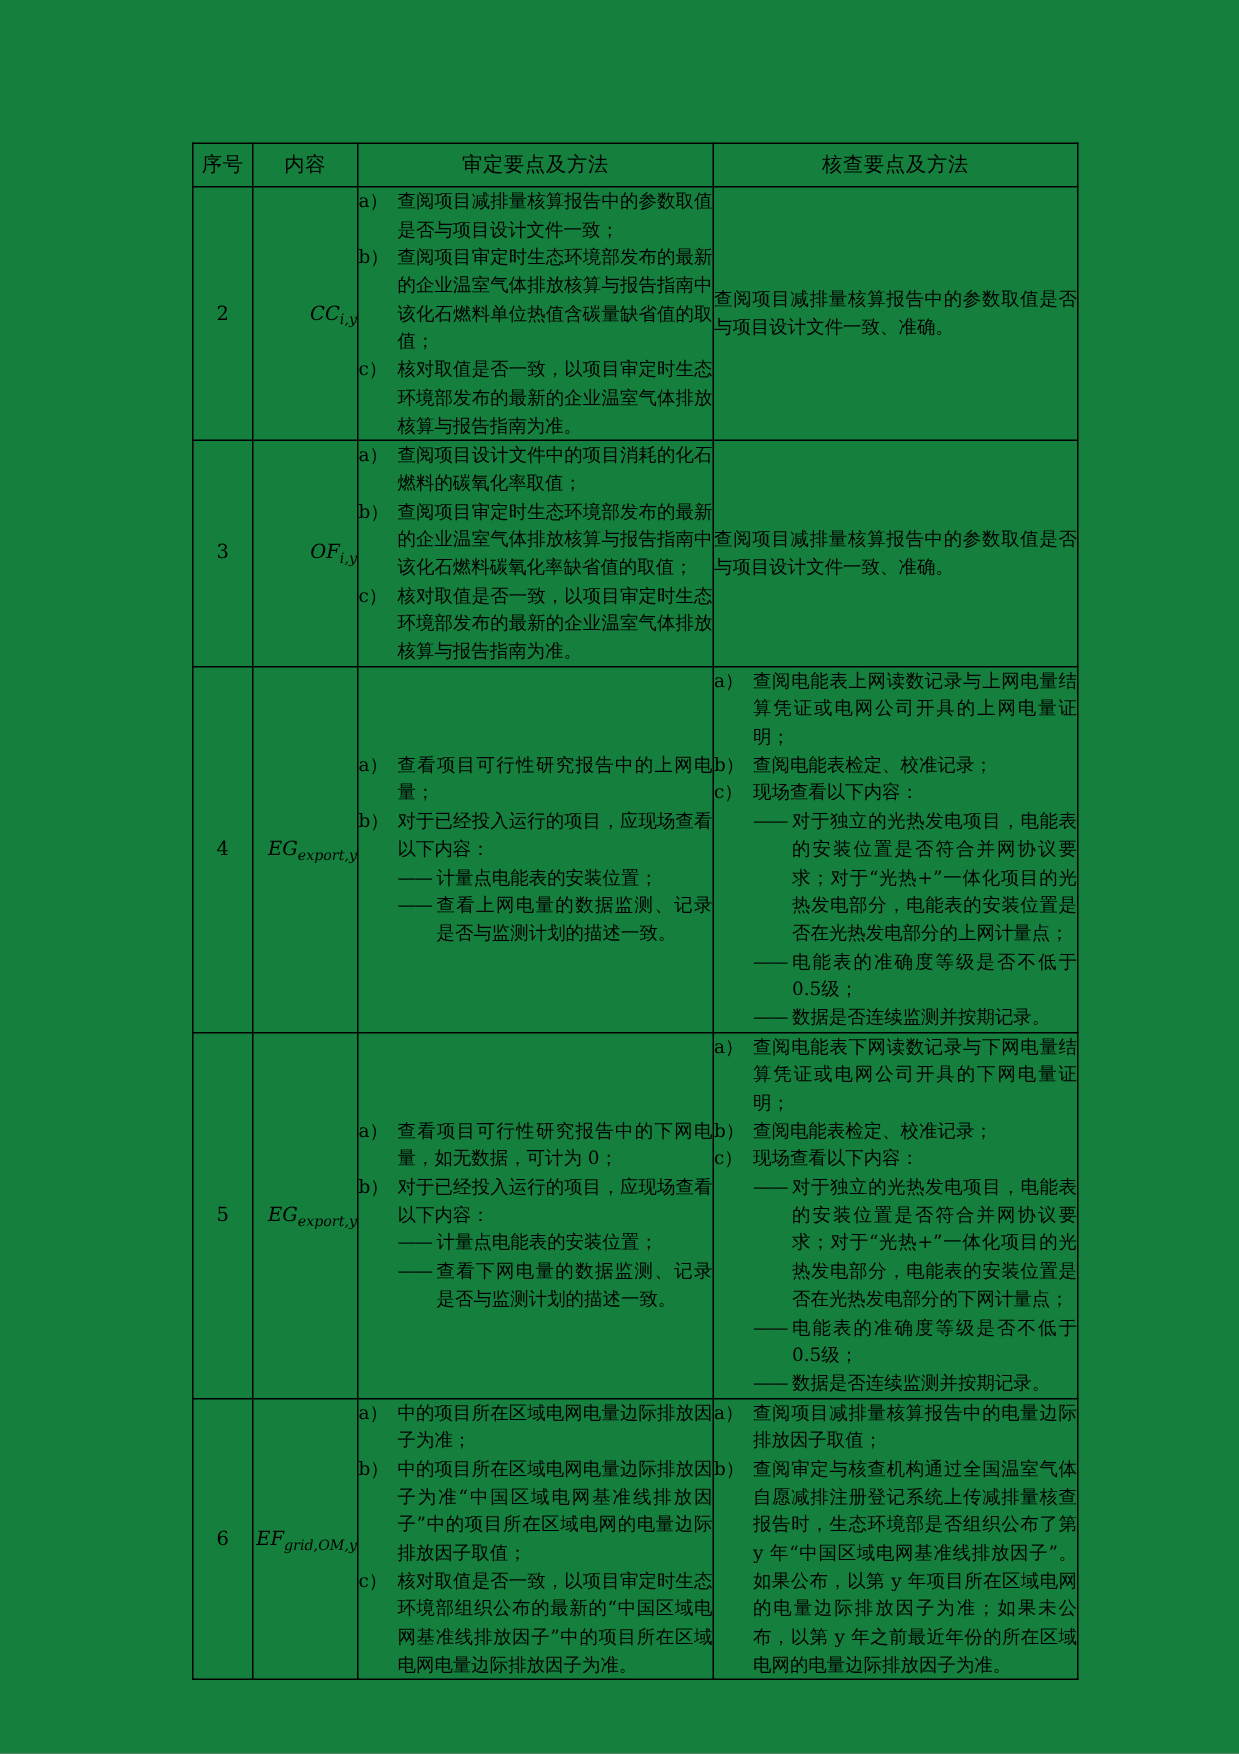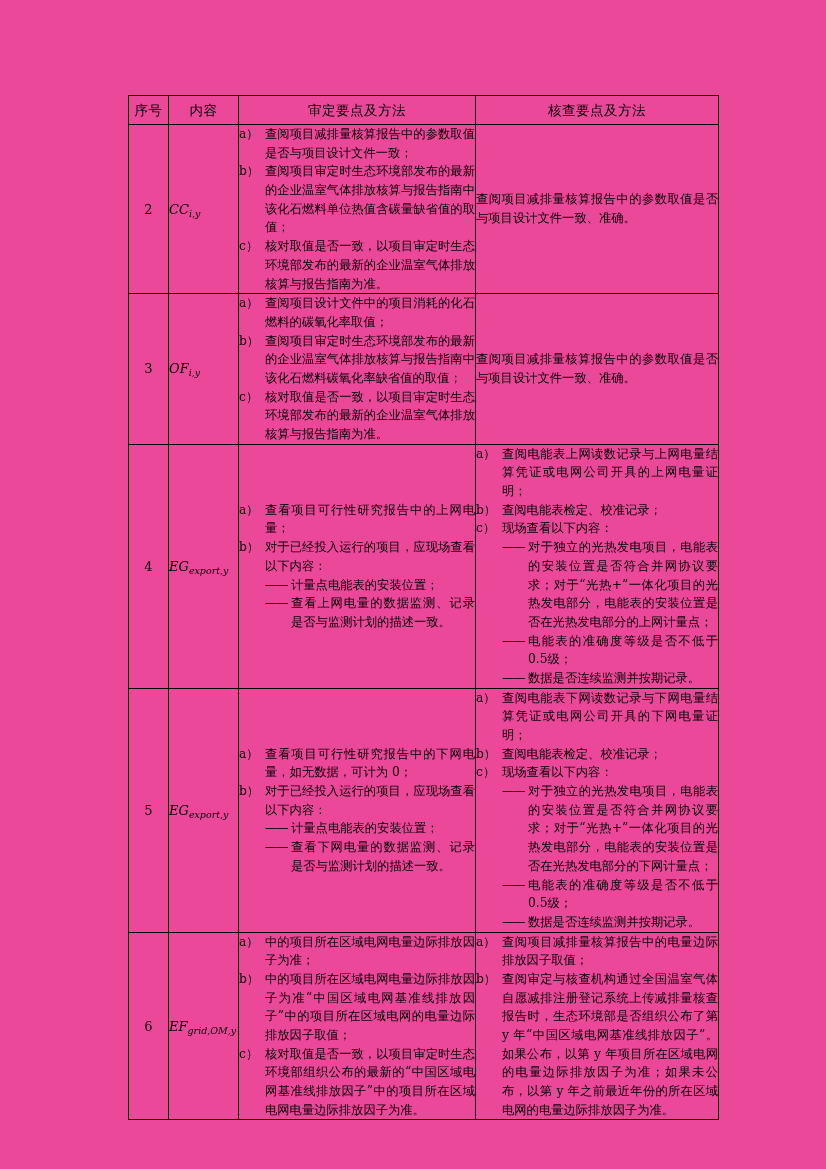--- a/index.html
+++ b/index.html
@@ -6,21 +6,21 @@
     margin: 0;
     padding: 0;
     background: #8a8a8a;
   }
   body {
     font-family: "DejaVu Sans", sans-serif;
   }
   .page {
     width: 826px;
     height: 1169px;
-    background: #ec4899;
+    background: #15803d;
     position: relative;
     box-sizing: border-box;
     overflow: hidden;
   }
   .sheet {
     position: absolute;
     left: 128px;
     top: 95px;
     width: 590px;
   }
@@ -49,21 +49,21 @@
     line-height: 1.5;
     height: 28px;
     letter-spacing: 0.5px;
   }
   td.seq {
     text-align: center;
     font-family: "DejaVu Serif", serif;
     font-size: 13px;
   }
   td.item {
-    text-align: left;
+    text-align: right;
     font-family: "DejaVu Serif", serif;
     font-style: italic;
     font-size: 13px;
     white-space: nowrap;
   }
   td.item .sub {
     font-size: 9.5px;
     vertical-align: baseline;
     position: relative;
     top: 3px;

